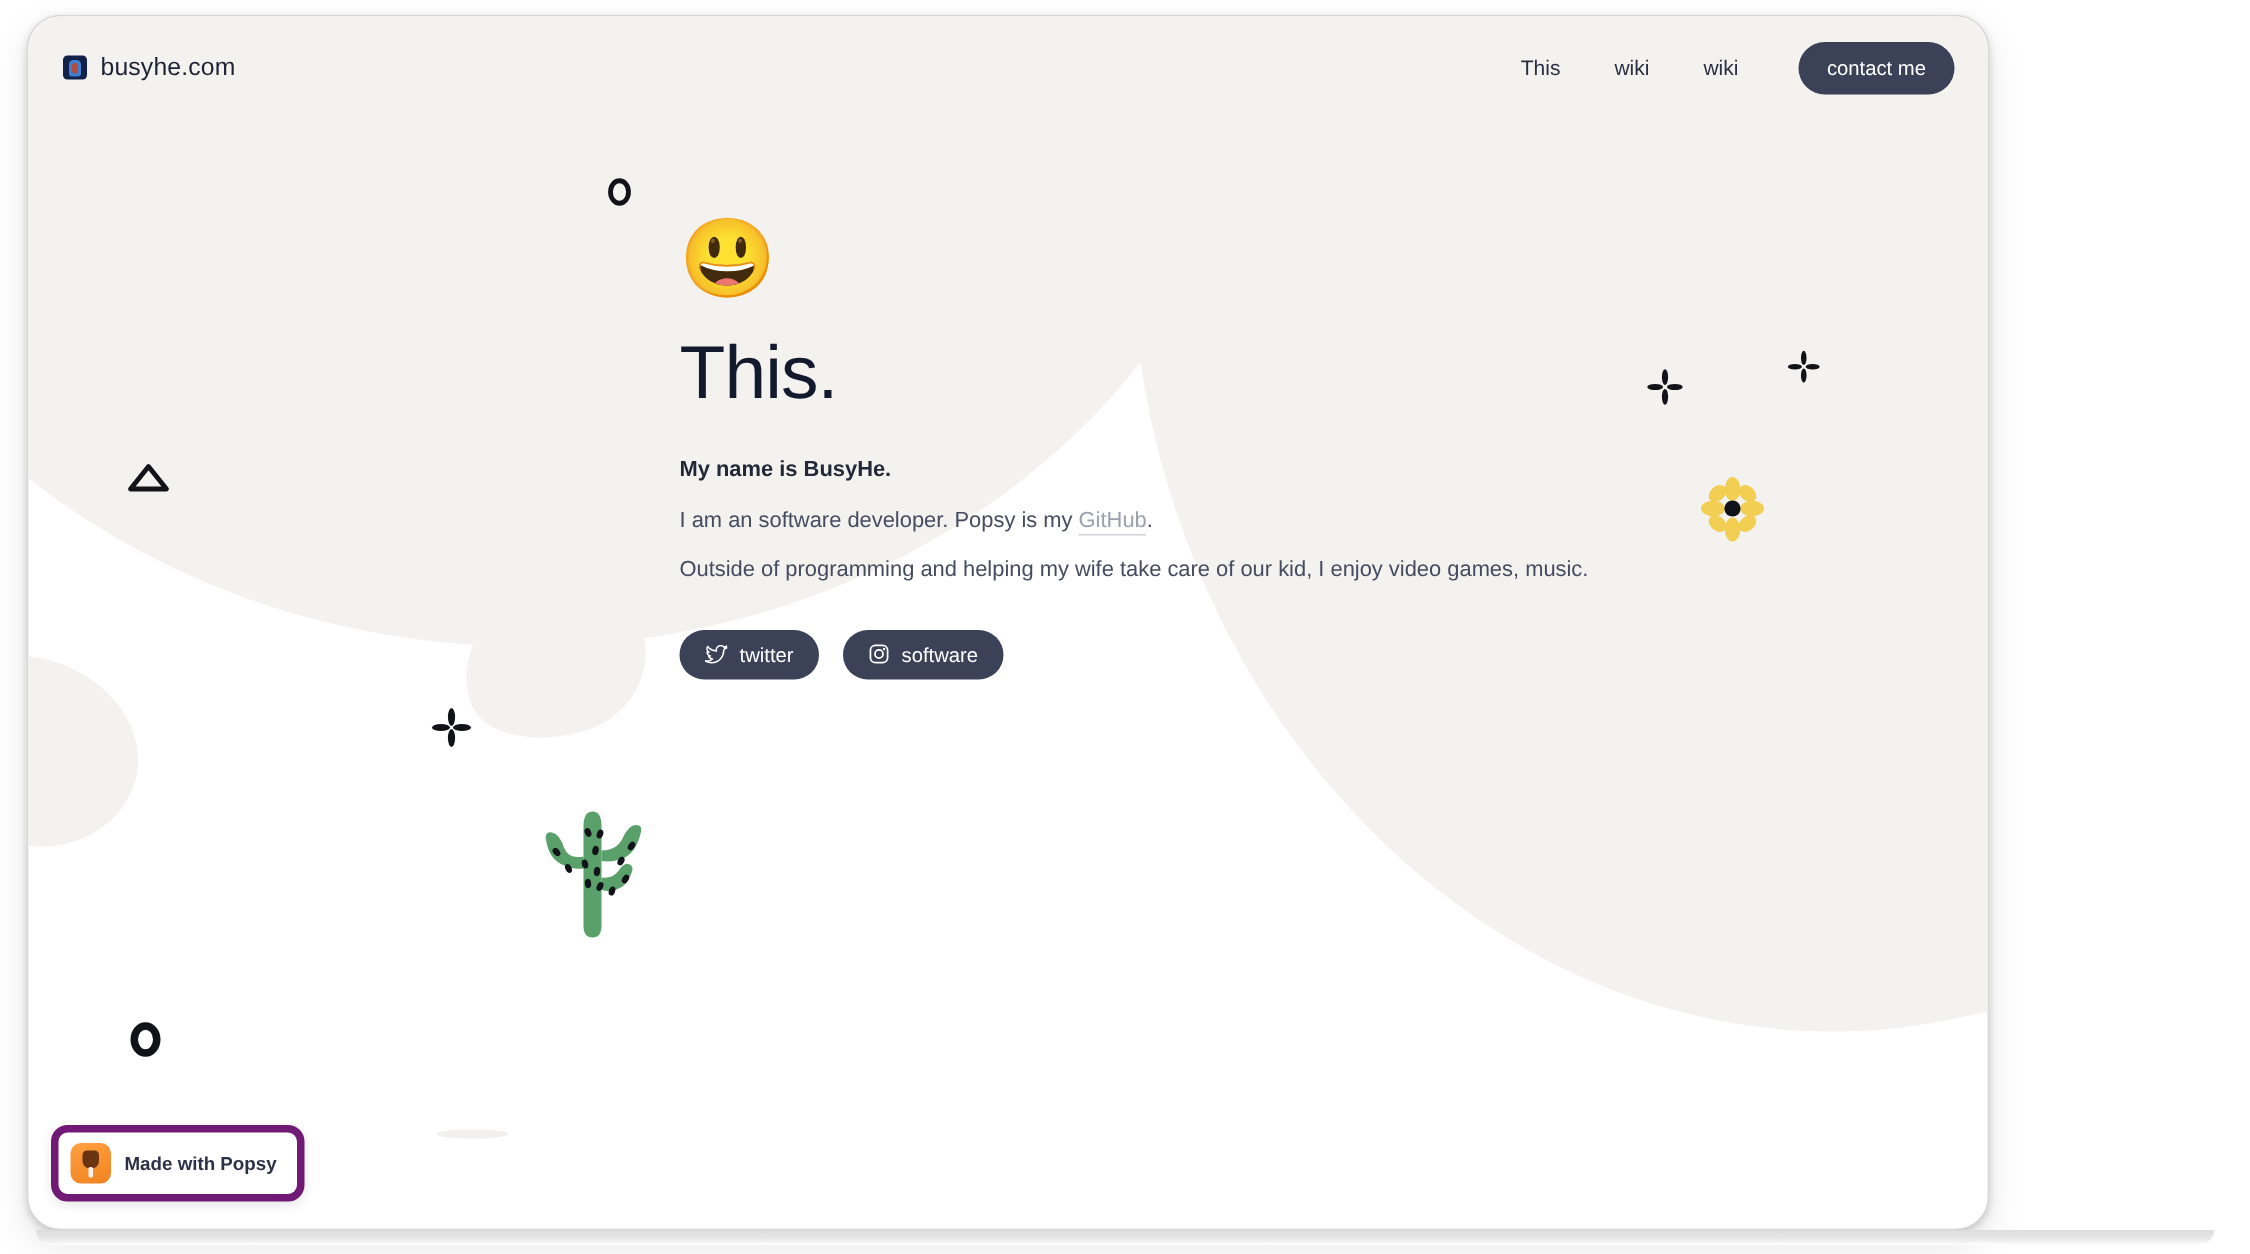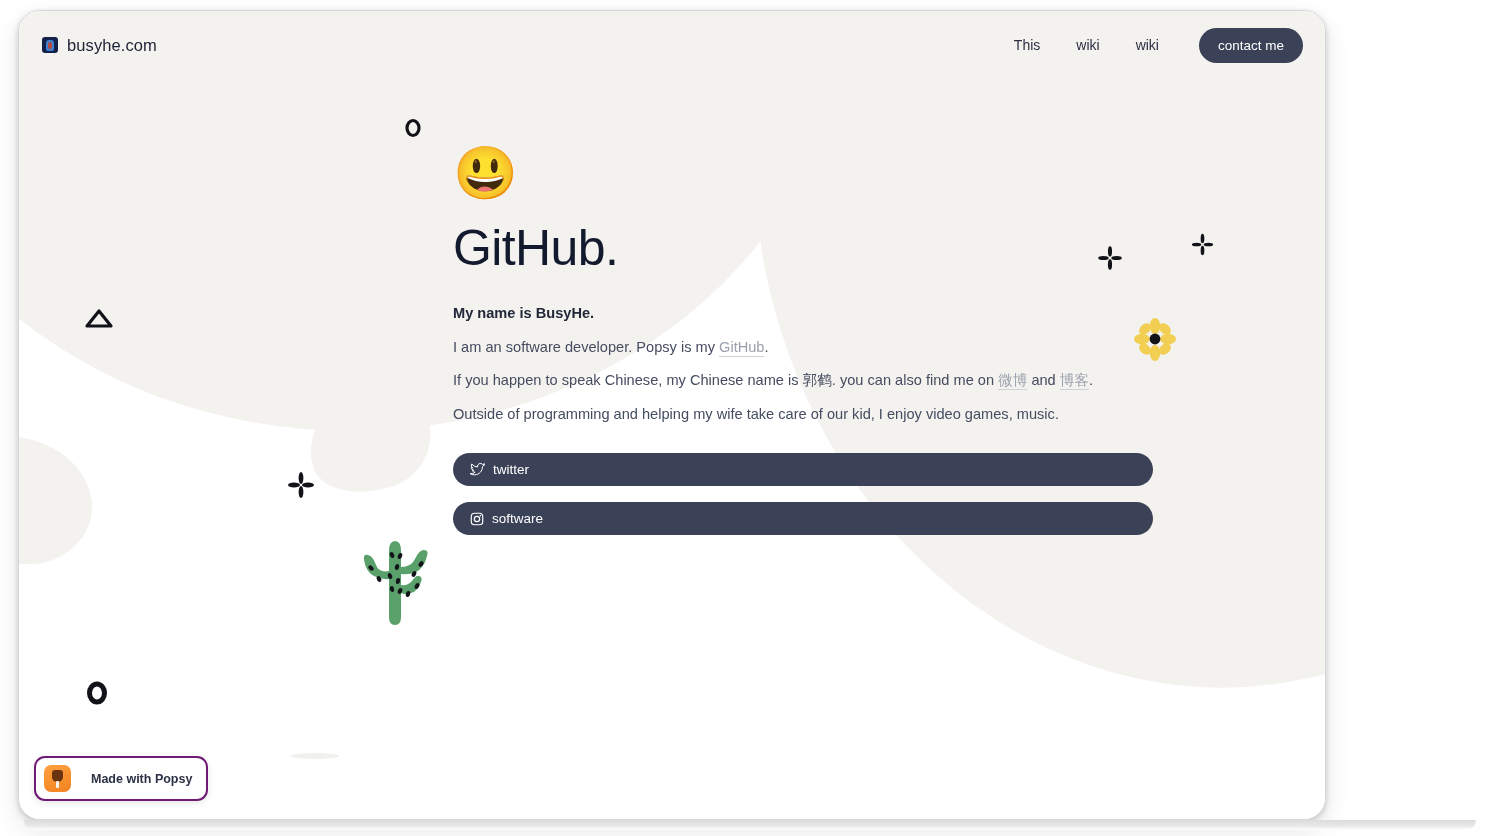--- a/index.html
+++ b/index.html
@@ -184,21 +184,20 @@
     text-decoration:none;
     border-bottom:1px solid #cdd1d8;
     padding-bottom:1px;
   }
 
   
   #social-row{
     display:flex;
     gap:16px;
     margin-top:28px;
-    flex-direction:column;
   }
   .social-btn{
     display:inline-flex;
     align-items:center;
     gap:8px;
     background:#3b4257;
     color:#ffffff;
     border-radius:19px;
     padding:9px 17px;
     font-size:13.5px;
@@ -208,23 +207,23 @@
 
   
   .doodle{ position:absolute; z-index:4; }
 
   
   #popsy-badge{
     position:absolute;
     left:15px; bottom:18px;
     display:flex;
     align-items:center;
-    gap:20px;
+    gap:9px;
     background:#ffffff;
-    border:2px solid #701a75;
+    border:5px solid #701a75;
     border-radius:11px;
     padding:7px 14px 7px 8px;
     box-shadow:0 2px 7px rgba(0,0,0,.10);
     text-decoration:none;
     z-index:9;
   }
   #popsy-icon{
     width:27px; height:27px;
     border-radius:7px;
     background:linear-gradient(160deg,#ffa040,#f08320);
@@ -353,31 +352,28 @@
         <a class="nav-link" href="#">This</a>
         <a class="nav-link" href="#">wiki</a>
         <a class="nav-link" href="#">wiki</a>
         <a id="nav-cta" href="#">contact me</a>
       </nav>
     </header>
 
     <main id="hero">
       <span id="hero-emoji">😃</span>
 
-      <h1 id="hero-title">GitHub.</h1>
+      <h1 id="hero-title">This.</h1>
 
       <p class="body-line bold">My name is BusyHe.</p>
 
       <p class="body-line">
         <span>I am an software developer. Popsy is my </span><a class="inline-link" href="#">GitHub</a><span>.</span>
       </p>
 
-      <p class="body-line">
-        <span>If you happen to speak Chinese, my Chinese name is 郭鹤. you can also find me on </span><a class="inline-link" href="#">微博</a><span> and </span><a class="inline-link" href="#">博客</a><span>.</span>
-      </p>
 
       <p class="body-line">Outside of programming and helping my wife take care of our kid, I enjoy video games, music.</p>
 
       <div id="social-row">
         <a class="social-btn" href="#">
           <svg width="15" height="13" viewBox="0 0 24 20">
             <path d="M23.6 2.5a9.2 9.2 0 0 1-2.6.75A4.6 4.6 0 0 0 23 .7a9.2 9.2 0 0 1-2.9 1.12A4.58 4.58 0 0 0 12.2 6a13 13 0 0 1-9.4-4.8 4.58 4.58 0 0 0 1.4 6.1 4.5 4.5 0 0 1-2-.58v.06a4.58 4.58 0 0 0 3.67 4.5 4.6 4.6 0 0 1-2.07.08 4.58 4.58 0 0 0 4.28 3.18A9.2 9.2 0 0 1 0 16.5a13 13 0 0 0 7 2.05c8.4 0 13-6.96 13-13v-.6a9.3 9.3 0 0 0 2.3-2.4z" fill="none" stroke="#ffffff" stroke-width="1.6" stroke-linejoin="round"></path>
           </svg>
           <span>twitter</span>
         </a>

